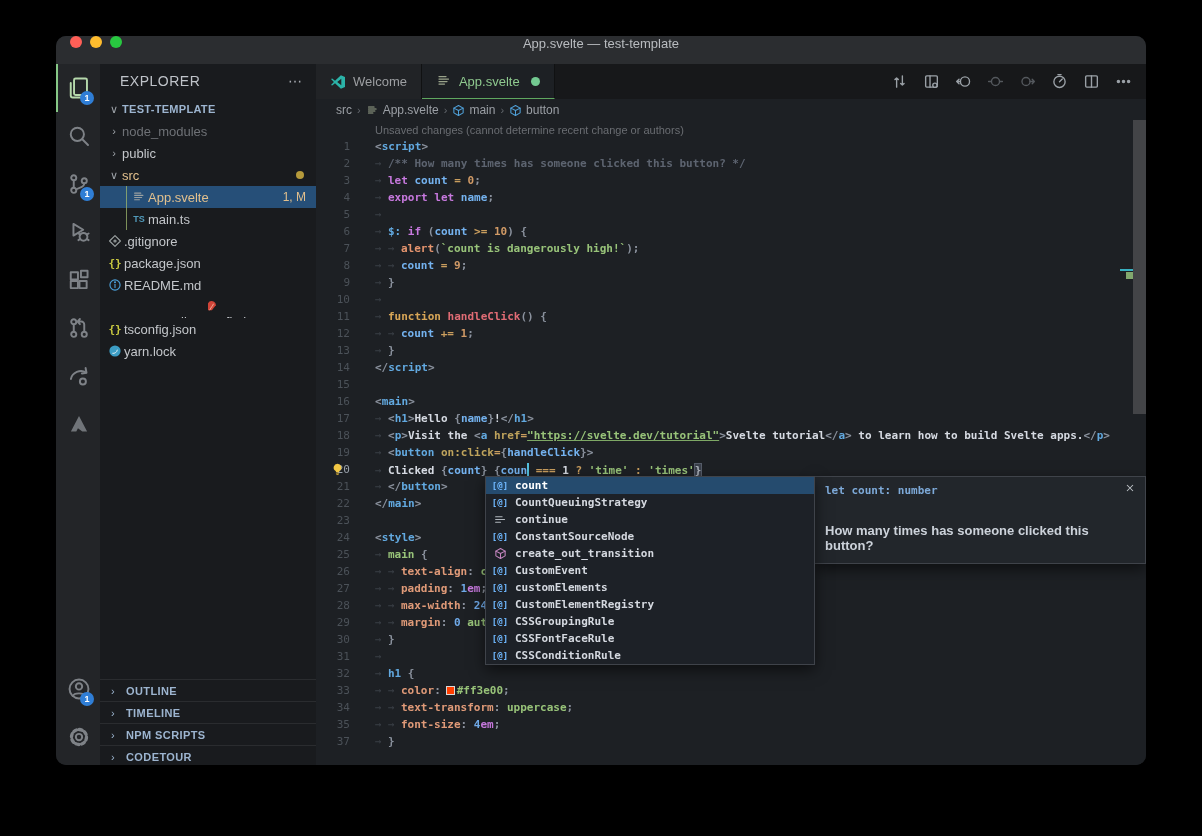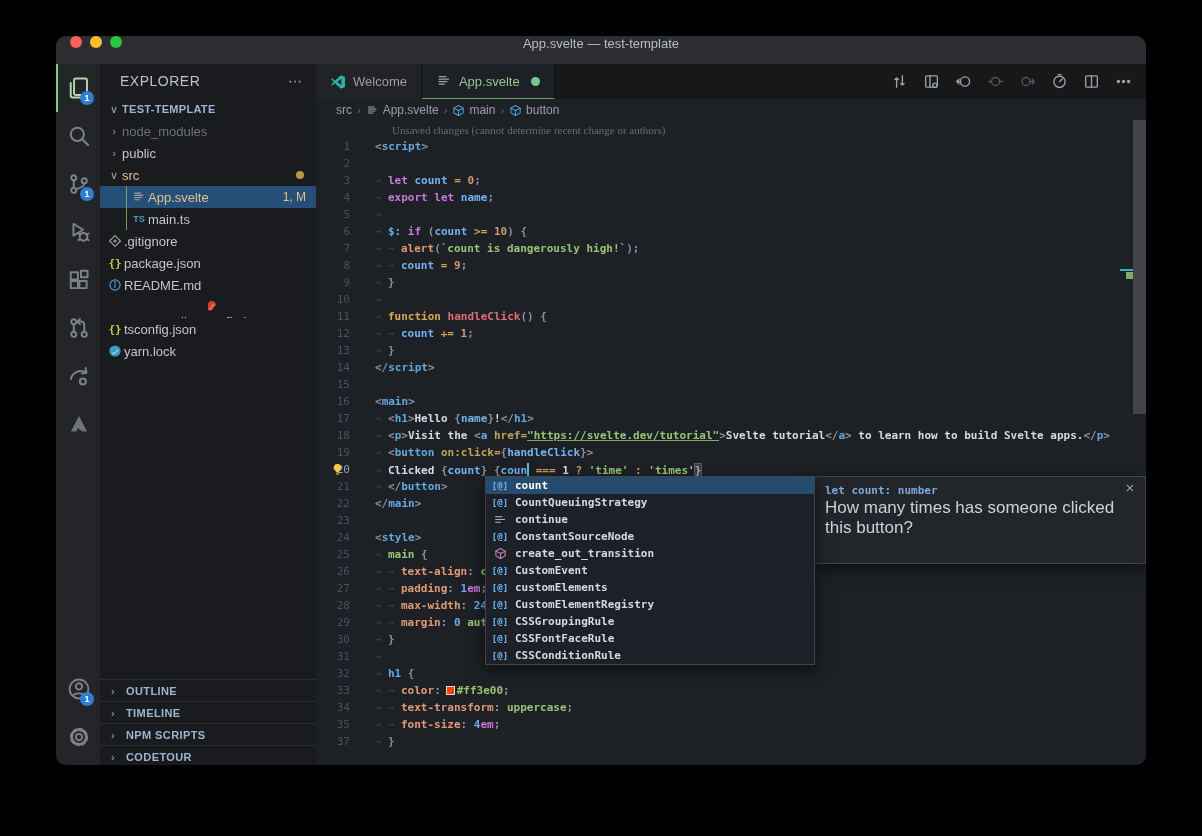--- a/index.html
+++ b/index.html
@@ -60,21 +60,21 @@
   .tb-actions svg { width:17px; height:17px; }
   .crumbs { height:22px; display:flex; align-items:center; padding-left:20px; font-size:12px; color:#9b9fa5; gap:5px; }
   .crumbs .sep { color:#63676d; font-size:11px; }
   .crumbs .cicon svg { width:13px; height:13px; vertical-align:-2px; }
   .crumbs .c-main svg, .crumbs .c-button svg { color:#4fa0d8; }
   .crumbs .c-file svg { color:#9aa38a; }
   
   .code { flex:1; position:relative; overflow:hidden;
     font-family:"DejaVu Sans Mono", monospace; font-size:11px; font-weight:600; }
   .annrow { height:17px; display:flex; align-items:center; }
-  .annrow .ann { margin-left:76px; font-family:Liberation Serif, serif; font-weight:normal;
+  .annrow .ann { margin-left:59px; font-family:Liberation Sans, sans-serif; font-weight:normal;
     font-size:11px; color:#6a6d72; }
   .cl { height:17px; display:flex; align-items:center; position:relative; }
   .ln { width:40px; flex:0 0 40px; text-align:right; padding-right:6px; color:#4b5158; font-weight:normal; }
   .cl.cur-line .ln { color:#9aa2ac; }
   .lc { padding-left:19px; white-space:pre; }
   .tb { display:inline-block; width:13px; color:#3a3f46; font-weight:normal; }
   .bulb { position:absolute; left:14px; top:1px; width:15px; height:15px; }
   .tag{color:#62a9e0} .pun{color:#8a919d} .kw{color:#c678dd} .vr{color:#74b2ef}
   .num{color:#d19a66} .str{color:#98c379} .cmt{color:#5d6470} .fn{color:#e5946e}
   .kwf{color:#d8a657} .fnm{color:#e06c75} .dlr{color:#62a9e0} .op{color:#ca9e5e}
@@ -96,21 +96,21 @@
   .sg-row { height:17px; display:flex; align-items:center; gap:6px; padding-left:5px;
     font-family:"DejaVu Sans Mono", monospace; font-size:11px; font-weight:600; color:#d5d9e0; }
   .sg-row.sel { background:#254b6e; color:#fff; }
   .sg-ic { width:18px; flex:0 0 18px; text-align:center; font-size:9px; }
   .sg-ic.variable { color:#6fb8ff; }
   .sg-ic.keyword { color:#b0b6bd; }
   .sg-ic.module svg { width:13px; height:13px; color:#c586c0; vertical-align:-2px; }
   .sg-doc { position:absolute; left:499px; top:412px; width:331px; height:88px; background:#22262b;
     border:1px solid #3f434a; border-left:none; box-shadow:0 5px 14px rgba(0,0,0,.55); z-index:4; padding:7px 10px; }
   .sg-doc .sig { font-family:"DejaVu Sans Mono", monospace; font-size:11px; font-weight:600; color:#7da9d8; }
-  .sg-doc .desc { margin-top:1px; font-size:17px; color:#ccd2da; }
+  .sg-doc .desc { margin-top:26px; font-size:13px; color:#ccd2da;font-weight:bold; }
   .sg-doc .close { position:absolute; right:7px; top:5px; width:14px; height:14px; color:#bfc3c8; }
   .sg-doc .close svg { width:12px; height:12px; }
   svg { display:block; }
   .ts-badge { font-size:9px; font-weight:bold; color:#519aba; }
   .brace-badge { font-size:11px; font-weight:bold; color:#cbcb41; font-family:"DejaVu Sans Mono",monospace; }
 </style>
 </head>
 <body>
 
 <div class="window">
@@ -456,20 +456,21 @@
       <div class="code" id="code">
         <div class="annrow">
           <span class="ann">Unsaved changes (cannot determine recent change or authors)</span>
         </div>
       <div class="cl">
             <span class="ln">1</span>
             <span class="lc"><span class="pun">&lt;</span><span class="tag">script</span><span class="pun">&gt;</span></span>
           </div>
           <div class="cl">
             <span class="ln">2</span>
+            <span class="lc"><span class="tb">→</span><span class="cmt">/** How many times has someone clicked this button? */</span></span>
           </div>
           <div class="cl">
             <span class="ln">3</span>
             <span class="lc"><span class="tb">→</span><span class="kw">let</span><span class="vr"> count</span><span class="op"> =</span><span class="num"> 0</span><span class="pun">;</span></span>
           </div>
           <div class="cl">
             <span class="ln">4</span>
             <span class="lc"><span class="tb">→</span><span class="kw">export</span><span class="kw"> let</span><span class="vr"> name</span><span class="pun">;</span></span>
           </div>
           <div class="cl">

